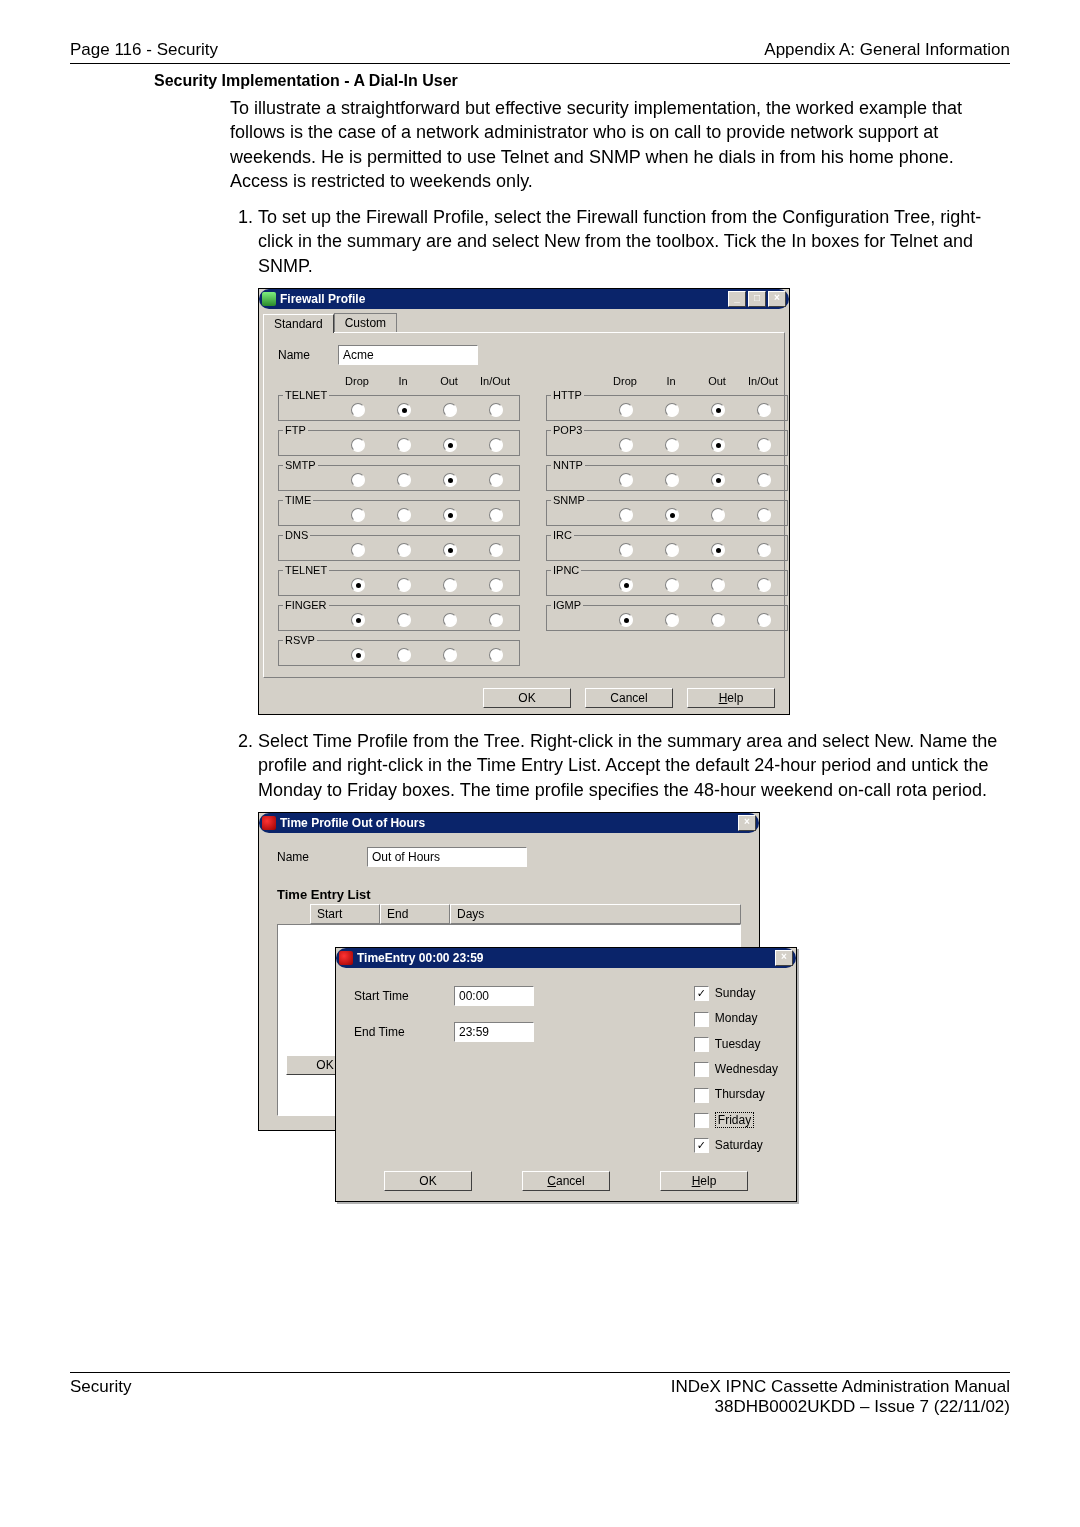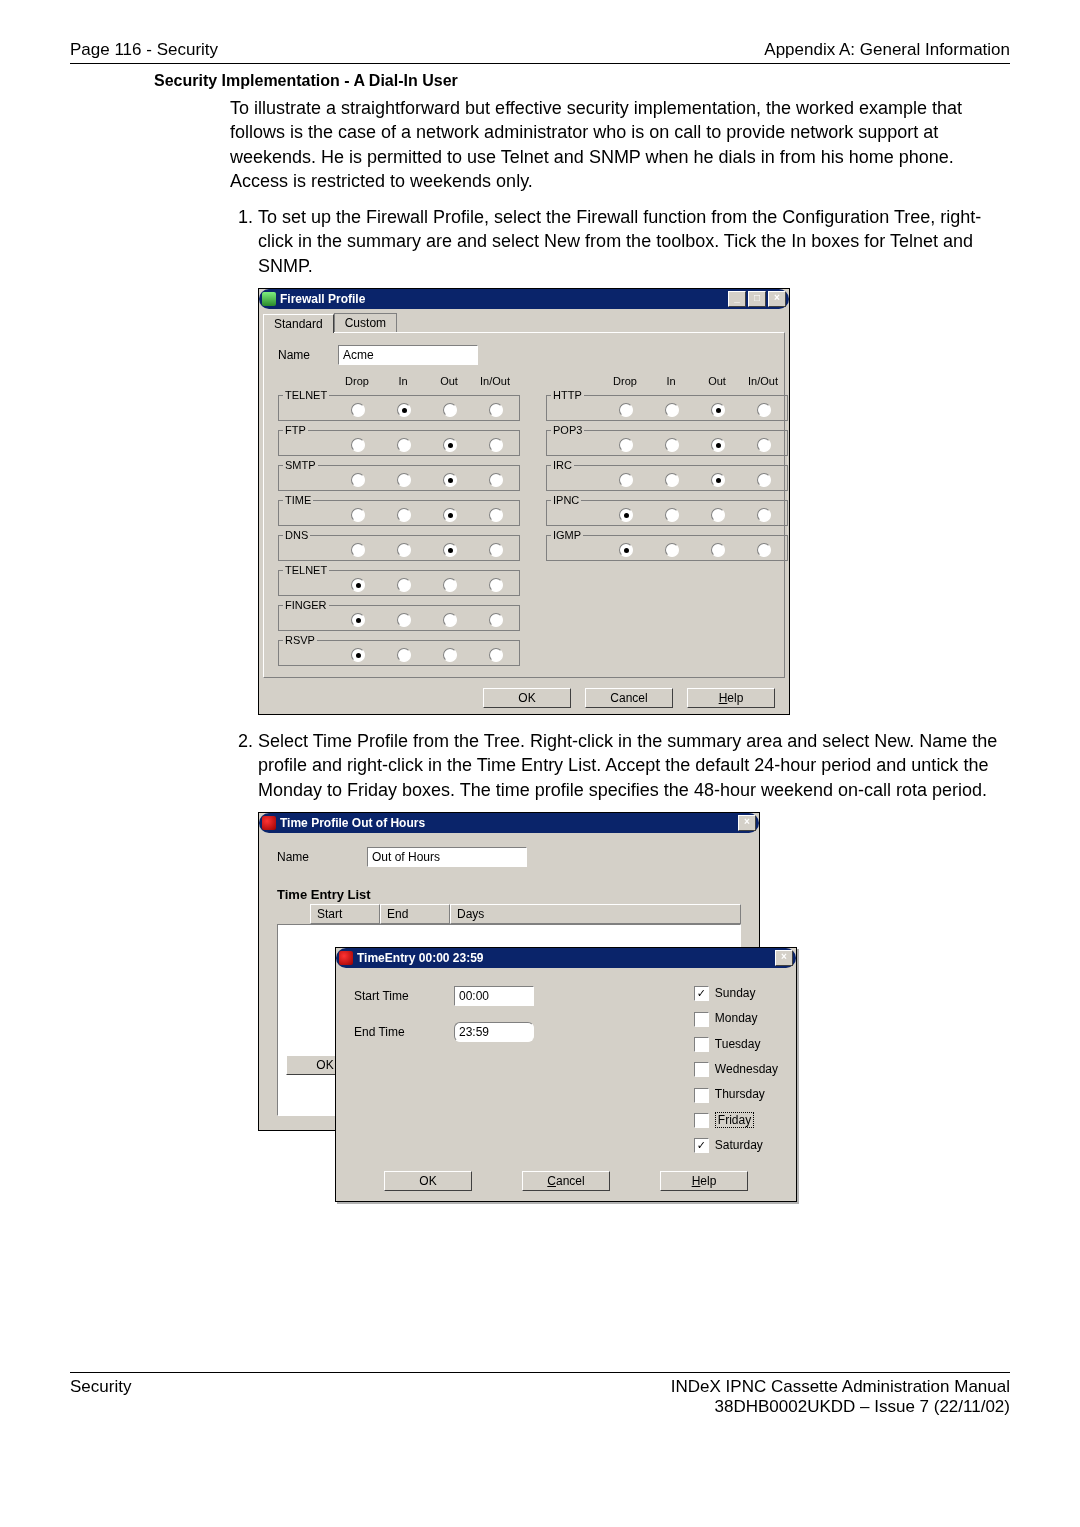--- a/index.html
+++ b/index.html
@@ -371,20 +371,38 @@
                 <fieldset class="proto">
                   <legend>POP3</legend>
                   <div class="radio-row">
                     <div class="radio"></div>
                     <div class="radio"></div>
                     <div class="radio sel"></div>
                     <div class="radio"></div>
                   </div>
                 </fieldset>
                 <fieldset class="proto">
+                  <legend>NNTP</legend>
+                  <div class="radio-row">
+                    <div class="radio"></div>
+                    <div class="radio"></div>
+                    <div class="radio sel"></div>
+                    <div class="radio"></div>
+                  </div>
+                </fieldset>
+                <fieldset class="proto">
+                  <legend>SNMP</legend>
+                  <div class="radio-row">
+                    <div class="radio"></div>
+                    <div class="radio sel"></div>
+                    <div class="radio"></div>
+                    <div class="radio"></div>
+                  </div>
+                </fieldset>
+                <fieldset class="proto">
                   <legend>IRC</legend>
                   <div class="radio-row">
                     <div class="radio"></div>
                     <div class="radio"></div>
                     <div class="radio sel"></div>
                     <div class="radio"></div>
                   </div>
                 </fieldset>
                 <fieldset class="proto">
                   <legend>IPNC</legend>
@@ -461,21 +479,21 @@
           </div>
         </div>
         <div class="te-body">
           <div class="te-left">
             <div class="te-row">
               <span style="width:70px">Start Time</span>
               <input class="w95-input" style="width: 70px;" value="00:00">
             </div>
             <div class="te-row">
               <span style="width:70px">End Time</span>
-              <input class="w95-input" style="width: 70px; border-radius: 6px;" value="23:59">
+              <input class="w95-input" style="width: 70px;" value="23:59">
             </div>
           </div>
           <div class="te-days" id="te-days">
               <div><span class="chk checked"></span><span class="day-label">Sunday</span></div>
               <div><span class="chk"></span><span class="day-label">Monday</span></div>
               <div><span class="chk"></span><span class="day-label">Tuesday</span></div>
               <div><span class="chk"></span><span class="day-label">Wednesday</span></div>
               <div><span class="chk"></span><span class="day-label">Thursday</span></div>
               <div><span class="chk"></span><span class="day-label dotted">Friday</span></div>
               <div><span class="chk checked"></span><span class="day-label">Saturday</span></div>

